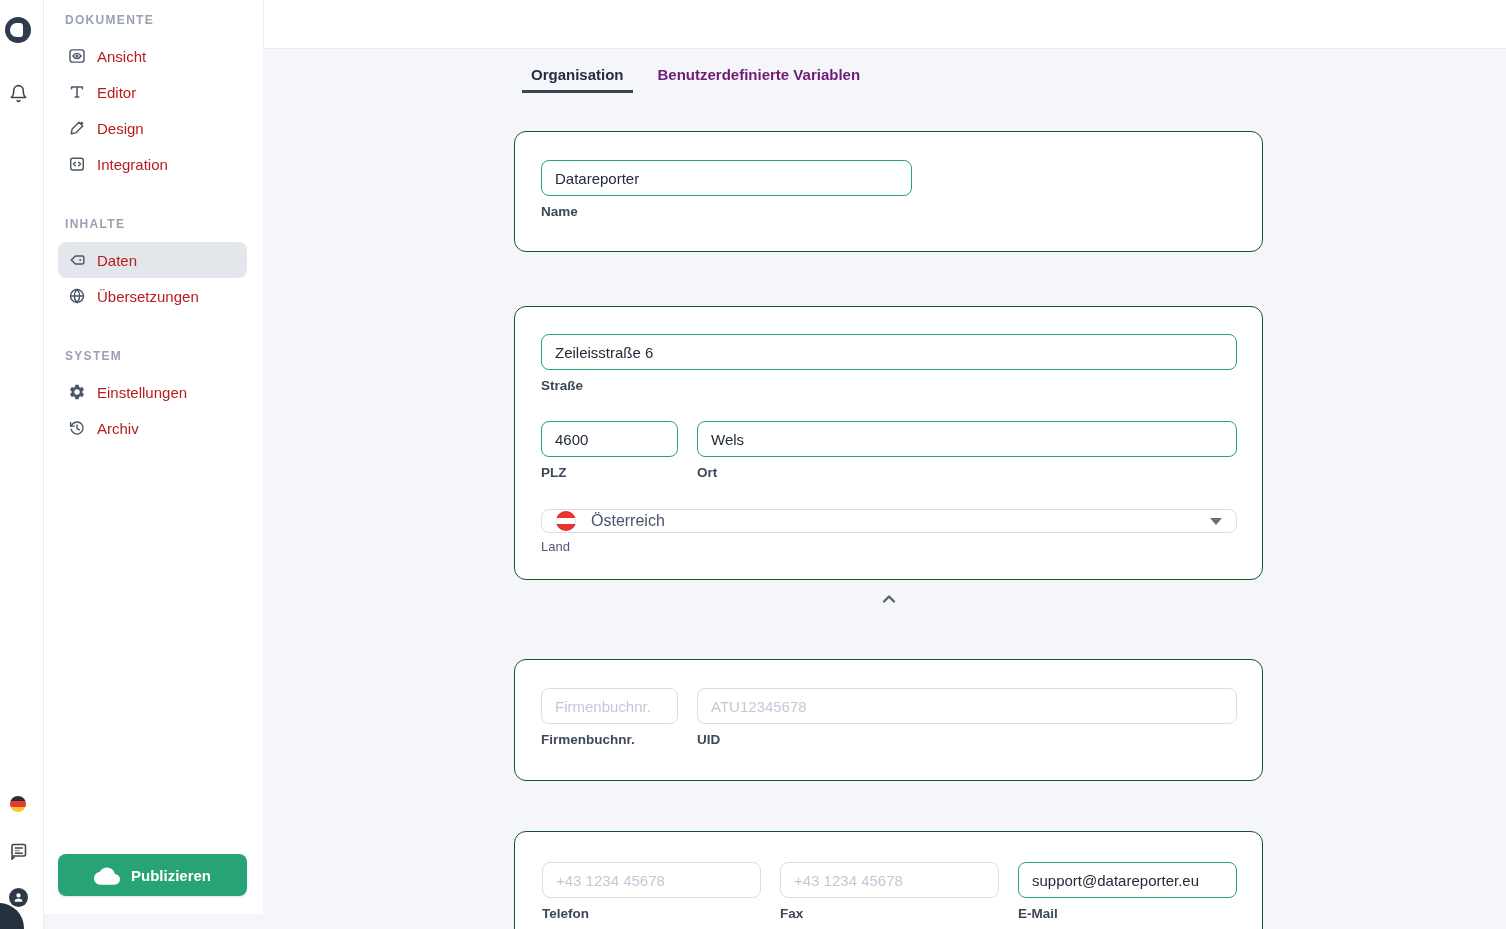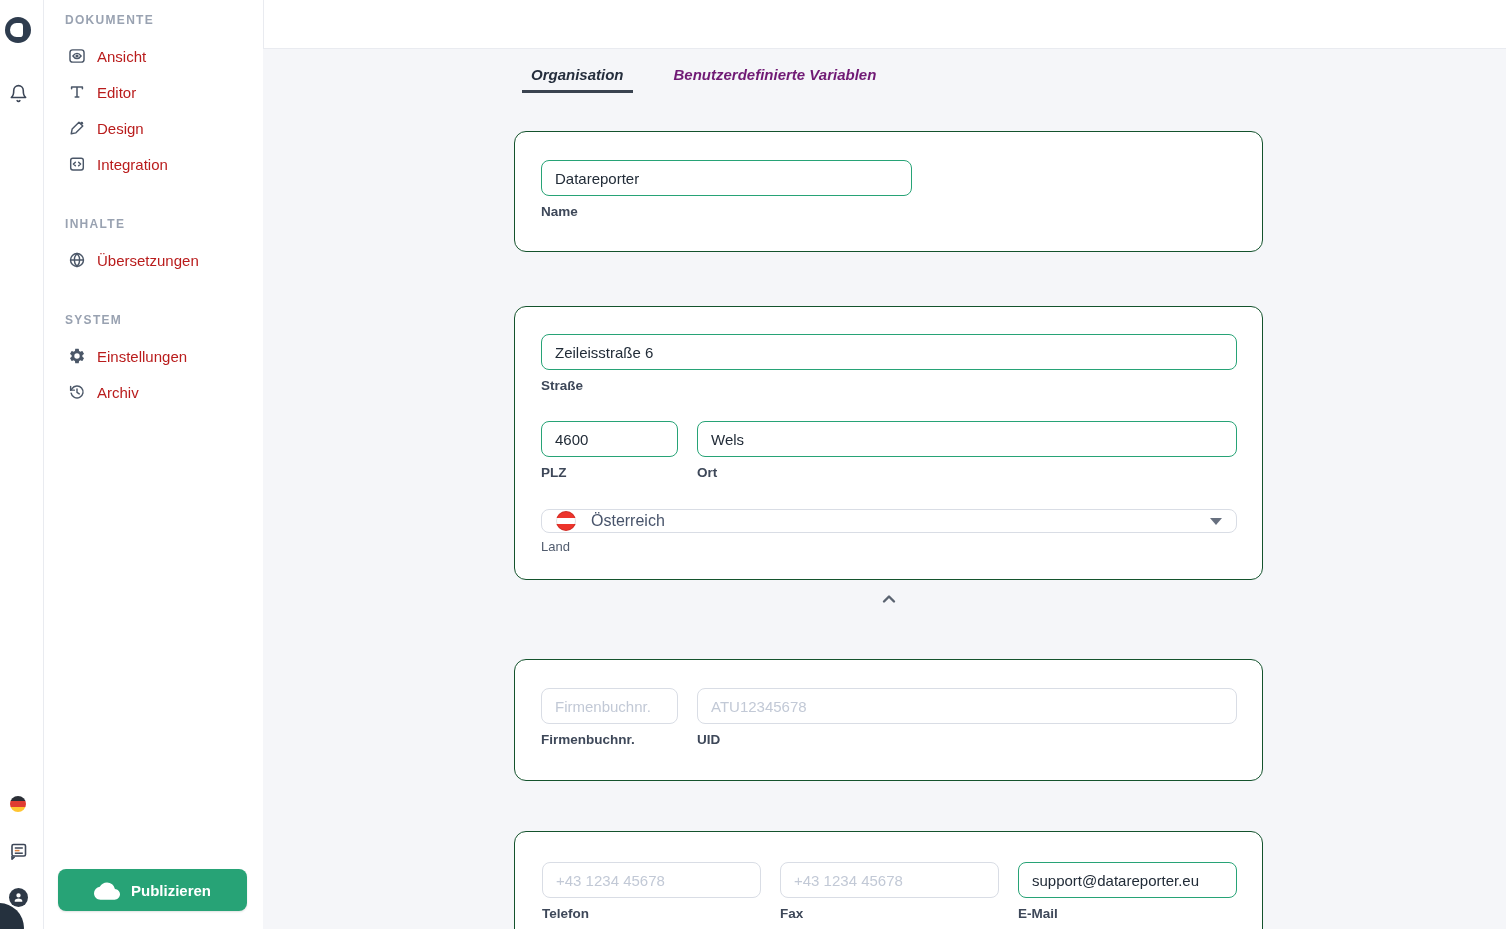--- a/index.html
+++ b/index.html
@@ -16,21 +16,21 @@
   .rail-bell { position:absolute; left:9px; top:84px; color:#3c4657; }
   .flag-de { position:absolute; left:10px; top:796px; width:16px; height:16px; border-radius:50%;
           background:linear-gradient(180deg,#2b2f36 0 33%,#e03c31 33% 66%,#ffc531 66% 100%); }
   .rail-chat { position:absolute; left:9px; top:842px; }
   .rail-user { position:absolute; left:9px; top:888px; width:19px; height:19px; border-radius:50%;
           background:#2e3947; display:flex; align-items:center; justify-content:center; }
   .corner-blob { position:absolute; left:-26px; bottom:-24px; width:50px; height:50px;
           border-radius:50%; background:#25313e; }
 
   
-  .sidebar { position:fixed; left:44px; top:0; bottom:0; width:219px; background:#fff; z-index:20;
+  .sidebar { position:fixed; left:44px; top:0; bottom:15px; width:219px; background:#fff; z-index:20;
           padding-top:12px; }
   .section-header { height:16px; line-height:16px; margin:0 0 10px 21px; font-size:12px;
           font-weight:600; letter-spacing:1.3px; color:#99a2b1; }
   .section-gap { margin-top:34px; }
   .side-item { height:36px; margin:0 16px 0 14px; padding:0 0 0 10px; display:flex;
           align-items:center; gap:11px; border-radius:8px; font-size:15px; color:#b91c1c;
           cursor:pointer; }
   .side-item .ico { width:18px; height:18px; flex:none; color:#4b5768; display:flex;
           align-items:center; justify-content:center; }
   .side-item.active { background:#e3e6eb; }
@@ -40,21 +40,21 @@
           font-weight:700; font-family:"Liberation Sans", sans-serif; display:flex;
           align-items:center; justify-content:center; gap:11px; cursor:pointer;
           box-shadow:0 1px 2px rgba(0,0,0,.12); }
 
   
   .main { margin-left:263px; height:929px; background:#f5f6f9; }
   .topbar { height:49px; background:#fff; border-bottom:1px solid #e9ebf0;
           border-left:1px solid #e9ebf0; }
   .content { width:749px; margin-left:251px; }
 
-  .tabs { display:flex; gap:32px; margin:17px 0 0 8px; align-items:flex-start;font-style:italic; }
+  .tabs { display:flex; gap:16px; margin:17px 0 0 8px; align-items:flex-start; }
   .tab { font-size:15px; font-weight:700; padding:0 9px 7px; border-bottom:3px solid transparent;
           cursor:pointer; }
   .tab.active { color:#252e3d; border-bottom-color:#3a4350; }
   .tab.inactive { color:#701a75; }
 
   .card { width:749px; background:#fff; border:1px solid #14532d; border-radius:12px; }
   .card1 { margin-top:38px; padding:28px 25px 32px 26px; }
   .card2 { margin-top:54px; padding:27px 25px 25px 26px; }
   .card3 { margin-top:53px; padding:28px 25px 33px 26px; }
   .card4 { margin-top:50px; padding:30px 25px 30px 27px; }
@@ -155,20 +155,29 @@
       <svg width="18" height="18" viewBox="0 0 20 20" fill="none" stroke="currentColor" stroke-width="1.6" stroke-linecap="round" stroke-linejoin="round">
         <rect x="3" y="3.6" width="14" height="13" rx="2.4"></rect>
         <path d="M8.2 8l-2.2 2 2.2 2M11.8 8l2.2 2-2.2 2"></path>
       </svg>
     </span>
     <span>Integration</span>
   </div>
 
   <div class="section-header section-gap">INHALTE</div>
 
+  <div class="side-item active">
+    <span class="ico">
+      <svg width="18" height="18" viewBox="0 0 20 20" fill="none" stroke="currentColor" stroke-width="1.6" stroke-linejoin="round">
+        <path d="M16 5.5H8.3L3.6 10l4.7 4.5H16a1.6 1.6 0 0 0 1.6-1.6V7.1A1.6 1.6 0 0 0 16 5.5z"></path>
+        <circle cx="13.6" cy="10" r="1.1" fill="currentColor" stroke="none"></circle>
+      </svg>
+    </span>
+    <span>Daten</span>
+  </div>
 
   <div class="side-item">
     <span class="ico">
       <svg width="18" height="18" viewBox="0 0 20 20" fill="none" stroke="currentColor" stroke-width="1.6">
         <circle cx="10" cy="10" r="7.2"></circle>
         <path d="M3 10h14M10 2.8c2 2 3 4.4 3 7.2s-1 5.2-3 7.2c-2-2-3-4.4-3-7.2s1-5.2 3-7.2z"></path>
       </svg>
     </span>
     <span>Übersetzungen</span>
   </div>

